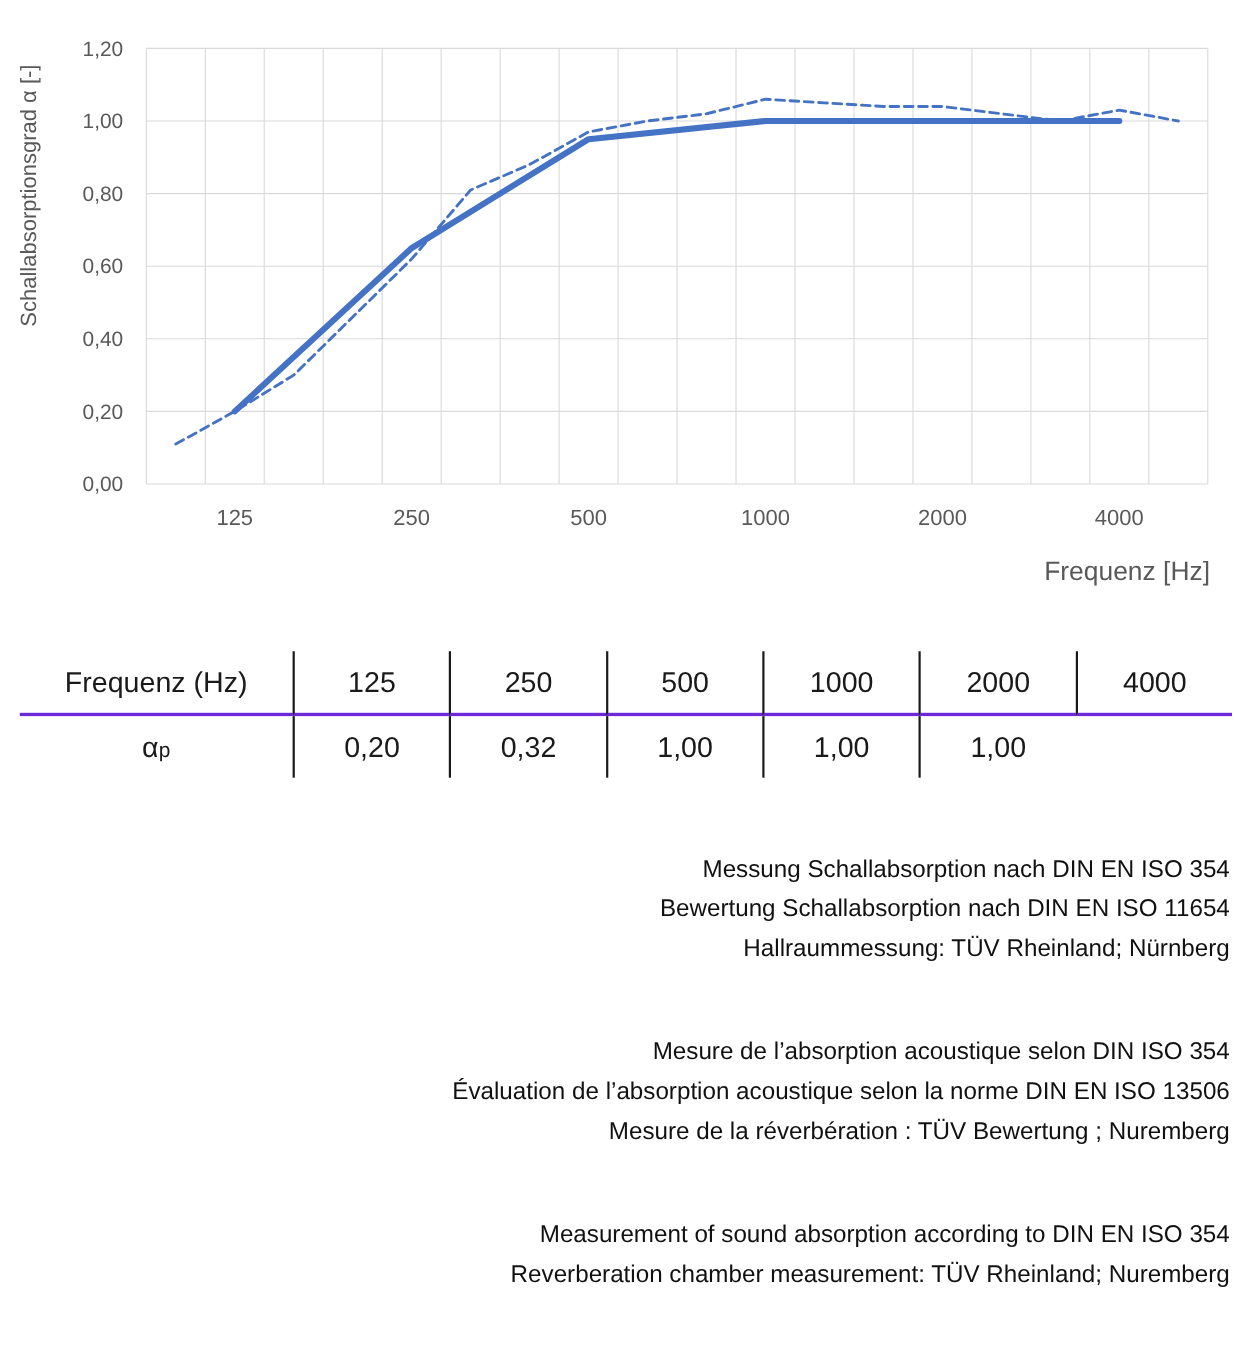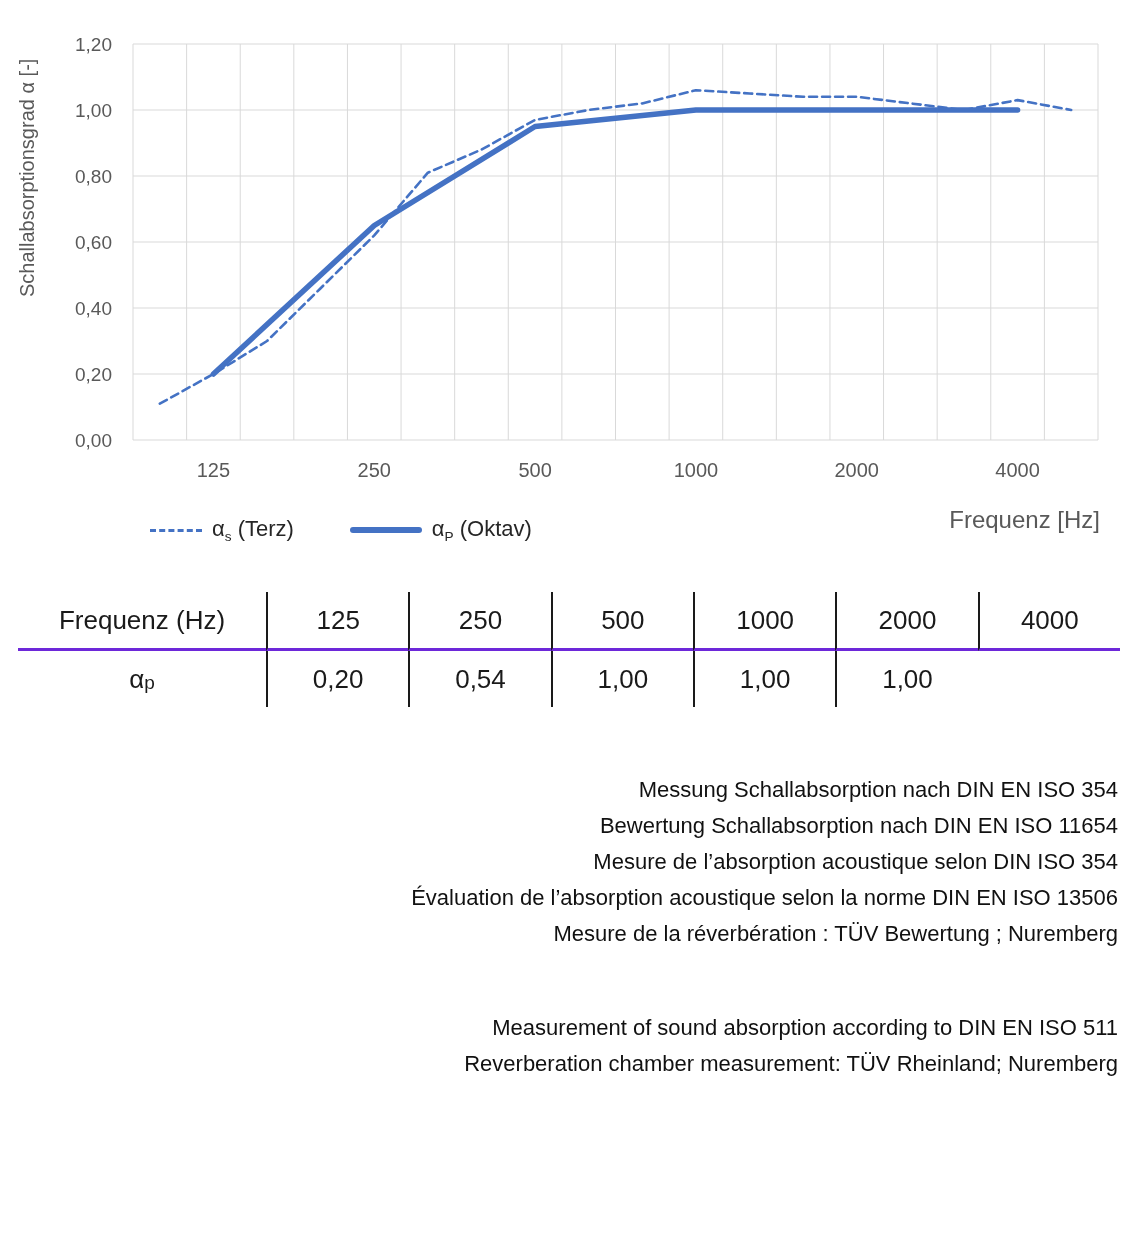--- a/index.html
+++ b/index.html
@@ -33,21 +33,21 @@
   .freq-table .cell{display:flex;align-items:center;justify-content:center;
                     height:56px;}
   .freq-table .r1{border-bottom:3px solid #6d28d9;}
   .freq-table .sep{border-left:2px solid #1a1a1a;}
   .row-label sub{font-size:19px;position:relative;top:4px;}
 
   
   .notes{position:absolute;right:17px;top:700px;width:1100px;
          text-align:right;font-size:22px;line-height:36px;color:#111;}
   .note-block-de{margin-top:72px;}
-  .note-block-fr{}
+  .note-block-fr{margin-top:58px;}
   .note-block-en{margin-top:58px;}
 </style>
 </head>
 <body>
 
 <div class="page">
 
   <div class="chart-wrap">
     <div class="y-title">Schallabsorptionsgrad α [-]</div>
     <svg id="chart-svg" width="1135" height="505">
@@ -87,61 +87,52 @@
         <text x="213.41666666666669" y="477" text-anchor="middle" fill="#595959" font-size="20">125</text>
         <text x="374.25" y="477" text-anchor="middle" fill="#595959" font-size="20">250</text>
         <text x="535.0833333333334" y="477" text-anchor="middle" fill="#595959" font-size="20">500</text>
         <text x="695.9166666666667" y="477" text-anchor="middle" fill="#595959" font-size="20">1000</text>
         <text x="856.75" y="477" text-anchor="middle" fill="#595959" font-size="20">2000</text>
         <text x="1017.5833333333334" y="477" text-anchor="middle" fill="#595959" font-size="20">4000</text>
         <polyline points="159.80555555555554,403.7 213.41666666666669,374 267.02777777777777,341 320.6388888888889,288.2 374.25,235.39999999999998 427.86111111111114,172.7 481.47222222222223,149.59999999999997 535.0833333333334,119.89999999999998 588.6944444444445,110 642.3055555555557,103.39999999999998 695.9166666666667,90.19999999999999 749.5277777777778,93.49999999999994 803.1388888888889,96.80000000000001 856.75,96.80000000000001 910.3611111111112,103.39999999999998 963.9722222222223,110 1017.5833333333334,100.09999999999997 1071.1944444444443,110" fill="none" stroke="#4472C4" stroke-width="2.6" stroke-linejoin="round" stroke-linecap="round" stroke-dasharray="8 5"></polyline>
         <polyline points="213.41666666666669,374 374.25,225.49999999999997 535.0833333333334,126.5 695.9166666666667,110 856.75,110 1017.5833333333334,110" fill="none" stroke="#4472C4" stroke-width="5.5" stroke-linejoin="round" stroke-linecap="round"></polyline>
       </svg>
     <div class="x-title">Frequenz [Hz]</div>
-    <div class="legend">
-      <div class="legend-item">
-        <span class="dash-sample"></span>
-        <span class="legend-label"><span>α</span><sub>s</sub><span> (Terz)</span></span>
-      </div>
-      <div class="legend-item">
-        <span class="solid-sample"></span>
-        <span class="legend-label"><span>α</span><sub>P</sub><span> (Oktav)</span></span>
-      </div>
-    </div>
   </div>
 
   <div class="freq-table">
     <div class="cell r1">Frequenz (Hz)</div>
     <div class="cell r1 sep">125</div>
     <div class="cell r1 sep">250</div>
     <div class="cell r1 sep">500</div>
     <div class="cell r1 sep">1000</div>
     <div class="cell r1 sep">2000</div>
     <div class="cell r1 sep">4000</div>
 
     <div class="cell row-label">
         <span>α</span>
         <sub>p</sub>
       </div>
     <div class="cell sep">0,20</div>
-    <div class="cell sep">0,54</div>
+    <div class="cell sep">0,32</div>
     <div class="cell sep">1,00</div>
     <div class="cell sep">1,00</div>
     <div class="cell sep">1,00</div>
   </div>
 
   <div class="notes">
     <div class="note-block-de">
       <div>Messung Schallabsorption nach DIN EN ISO 354</div>
       <div>Bewertung Schallabsorption nach DIN EN ISO 11654</div>
+      <div>Hallraummessung: TÜV Rheinland; Nürnberg</div>
     </div>
     <div class="note-block-fr">
       <div>Mesure de l’absorption acoustique selon DIN ISO 354</div>
       <div>Évaluation de l’absorption acoustique selon la norme DIN EN ISO 13506</div>
       <div>Mesure de la réverbération : TÜV Bewertung ; Nuremberg</div>
     </div>
     <div class="note-block-en">
-      <div>Measurement of sound absorption according to DIN EN ISO 511</div>
+      <div>Measurement of sound absorption according to DIN EN ISO 354</div>
       <div>Reverberation chamber measurement: TÜV Rheinland; Nuremberg</div>
     </div>
   </div>
 
 </div>
 
 </body></html>

